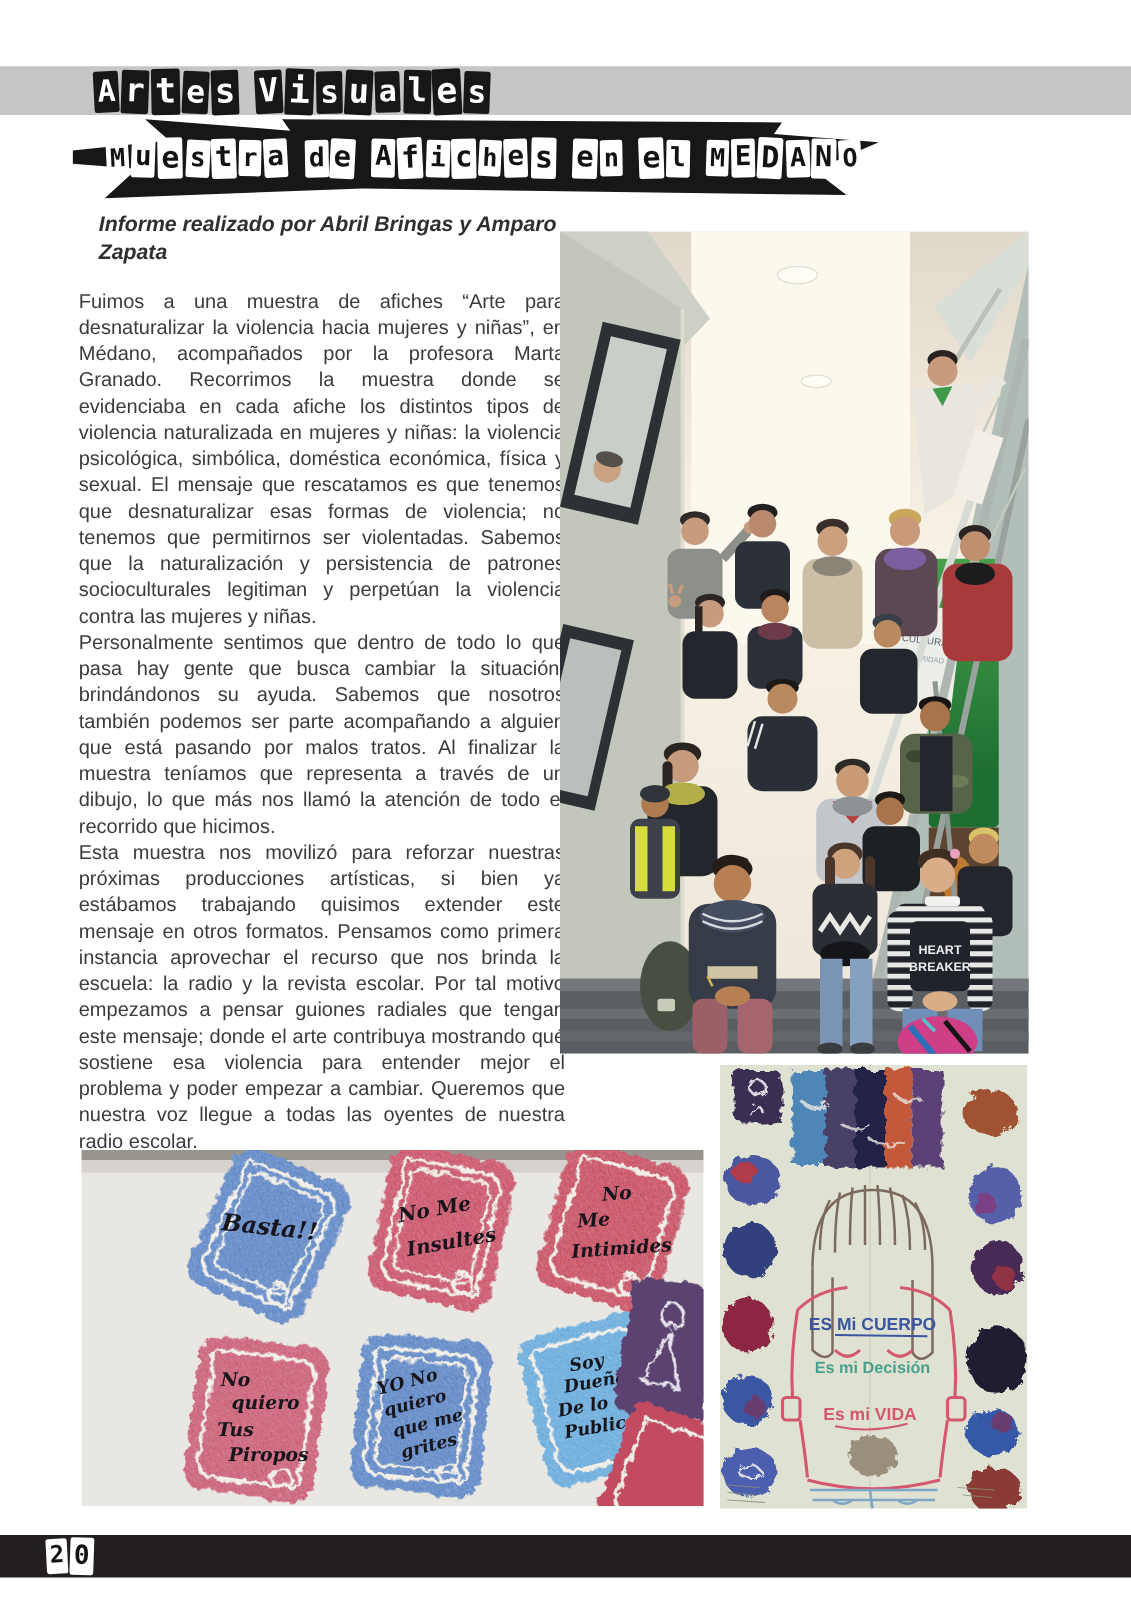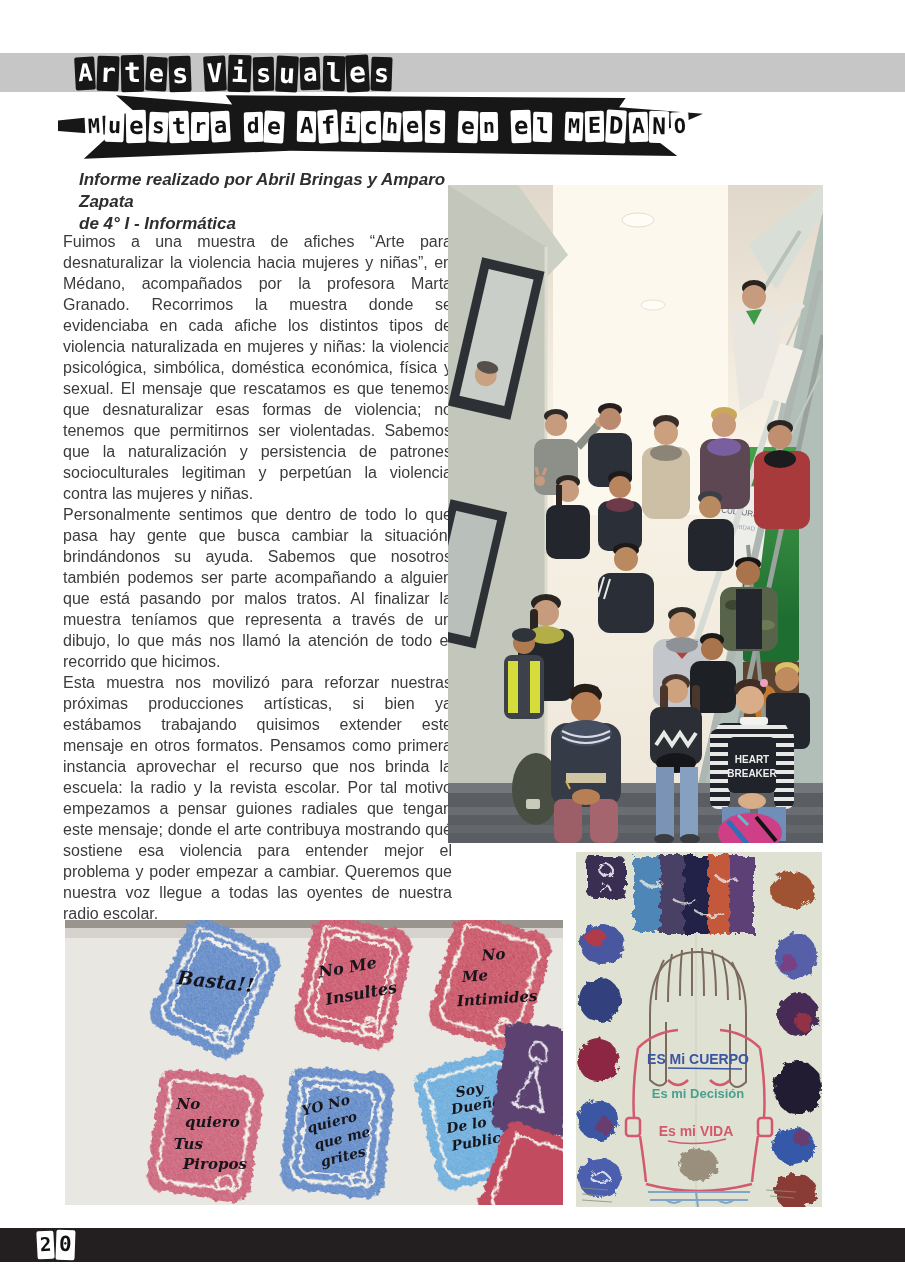--- a/index.html
+++ b/index.html
@@ -90,21 +90,20 @@
         <span class="lb-box" style="transform: rotate(-1deg); font-size: 22px;">E</span>
         <span class="lb-box" style="transform: rotate(3deg); font-size: 24px;">D</span>
         <span class="lb-box" style="transform: rotate(-2deg); font-size: 21px;">A</span>
         <span class="lb-box" style="transform: rotate(1deg); font-size: 23px;">N</span>
         <span class="lb-box" style="transform: rotate(-3deg); font-size: 20px;">O</span>
       </div>
   </div>
 
   <div class="byline">
     <span>Informe realizado por Abril Bringas y Amparo Zapata</span>
-    <span>de 4° I - Informática</span>
   </div>
 
   <div class="body-text">
     <p>Fuimos a una muestra de afiches “Arte para desnaturalizar la violencia hacia mujeres y niñas”, en Médano, acompañados por la profesora Marta Granado. Recorrimos la muestra donde se evidenciaba en cada afiche los distintos tipos de violencia naturalizada en mujeres y niñas: la violencia psicológica, simbólica, doméstica económica, física y sexual. El mensaje que rescatamos es que tenemos que desnaturalizar esas formas de violencia; no tenemos que permitirnos ser violentadas. Sabemos que la naturalización y persistencia de patrones socioculturales legitiman y perpetúan la violencia contra las mujeres y niñas.</p>
     <p>Personalmente sentimos que dentro de todo lo que pasa hay gente que busca cambiar la situación, brindándonos su ayuda. Sabemos que nosotros también podemos ser parte acompañando a alguien que está pasando por malos tratos. Al finalizar la muestra teníamos que representa a través de un dibujo, lo que más nos llamó la atención de todo el recorrido que hicimos.</p>
     <p>Esta muestra nos movilizó para reforzar nuestras próximas producciones artísticas, si bien ya estábamos trabajando quisimos extender este mensaje en otros formatos. Pensamos como primera instancia aprovechar el recurso que nos brinda la escuela: la radio y la revista escolar. Por tal motivo empezamos a pensar guiones radiales que tengan este mensaje; donde el arte contribuya mostrando qué sostiene esa violencia para entender mejor el problema y poder empezar a cambiar. Queremos que nuestra voz llegue a todas las oyentes de nuestra radio escolar.</p>
   </div>
 
   <div class="photo main-photo">
     <svg viewBox="0 0 375 658" width="375" height="658">

